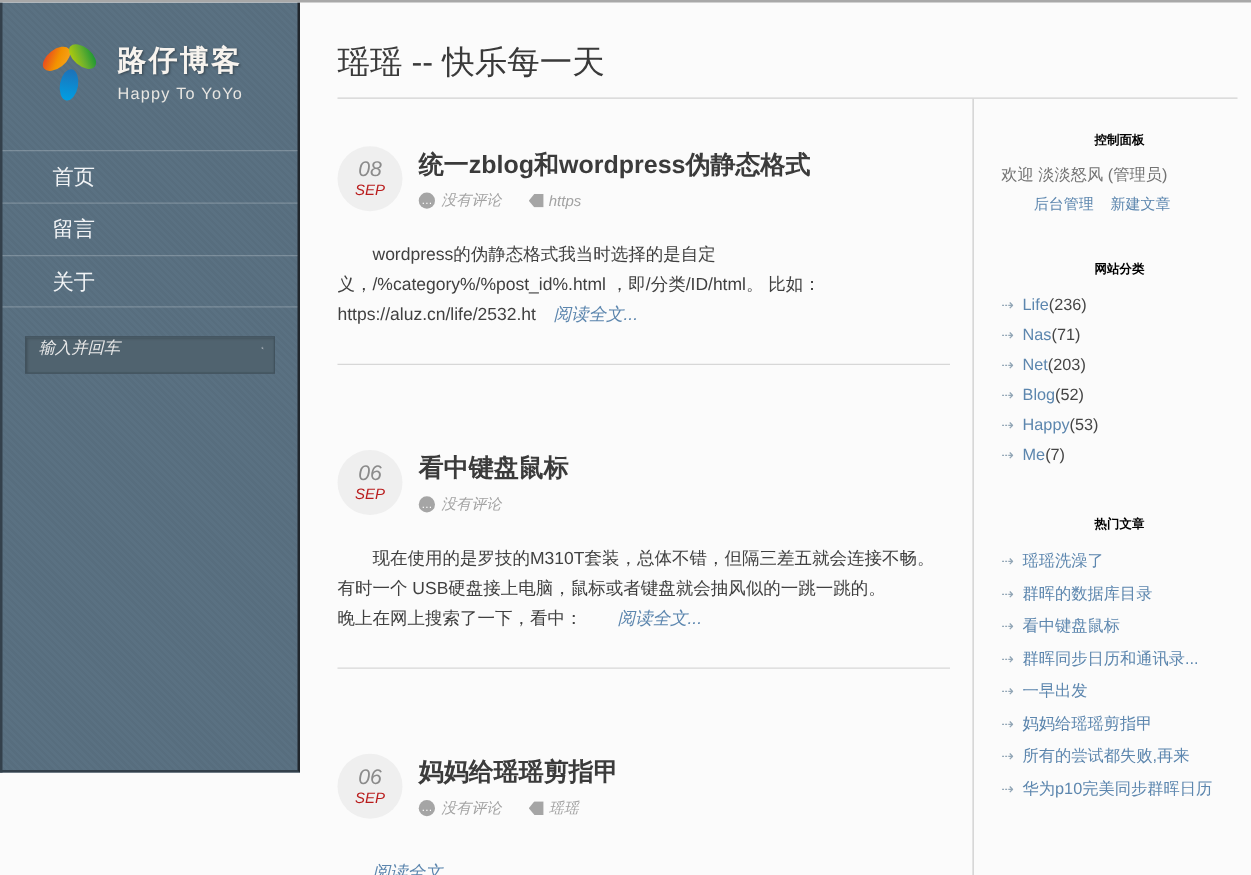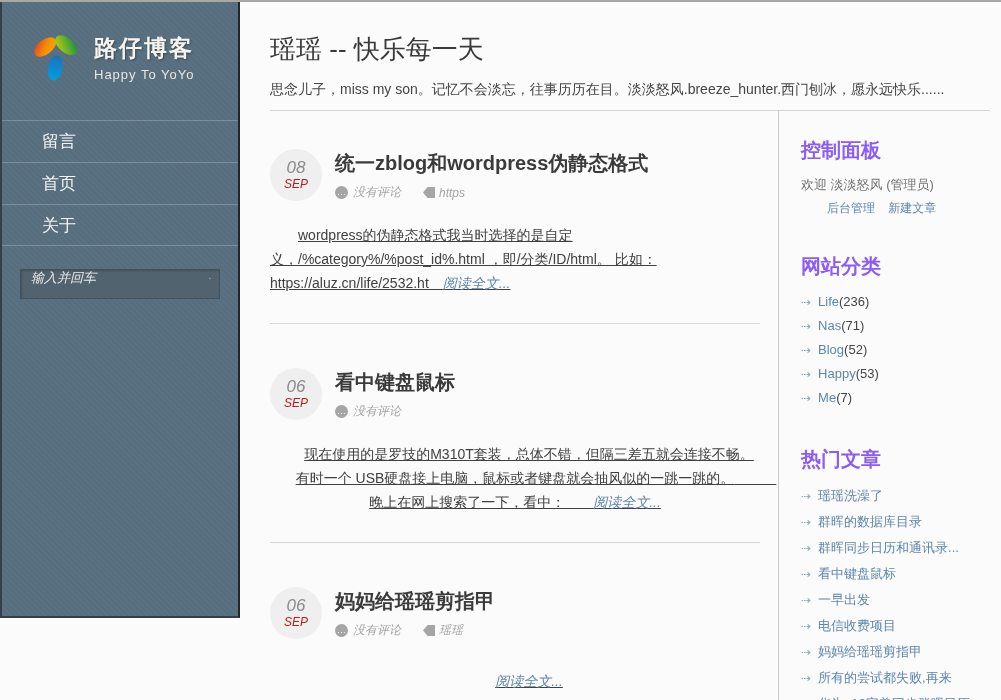--- a/index.html
+++ b/index.html
@@ -61,21 +61,21 @@
   .subtitle { font-size:14px; color:#454545; margin-top:14px; }
   .head-rule { border:none; border-top:1px solid #d2d2d2; margin-top:11px; }
 
   .columns { display:flex; align-items:stretch; min-height:572px; }
   .posts { width:508px; flex:0 0 508px; padding-right:18px; }
 
   .post-head { display:flex; margin-top:0; }
   .post { margin-top:38px; }
   .post + .post-divider { }
   .post-divider { border:none; border-top:1px solid #d7d7d7; margin:28px 0 0 0; }
-  .post-divider + .post { margin-top:44px;text-align:center; }
+  .post-divider + .post { margin-top:68px; }
 
   .date-badge {
     width:52px; height:52px; border-radius:50%;
     background:#efefef; flex:0 0 52px;
     display:flex; flex-direction:column; align-items:center; justify-content:center;
     font-style:italic; color:#8b8b8b;
   }
   .date-badge .day { font-size:17px; line-height:18px; }
   .date-badge .month { font-size:12px; line-height:14px; color:#b91c1c; }
 
@@ -93,33 +93,32 @@
     width:12px; height:11px; background:#a5a5a5; display:inline-block;
     clip-path:polygon(0 50%, 38% 0, 100% 0, 100% 100%, 38% 100%);
     margin:0 4px 0 22px;
   }
   .meta-text { cursor:pointer; }
 
   .excerpt {
     margin-top:22px;
     font-size:14px; line-height:24px; color:#404040;
     text-indent:2em;
-    text-decoration:underline;
   }
   .post-3 .excerpt { margin-top:30px; }
   .read-more { color:#5c86ae; font-style:italic; cursor:pointer; text-decoration:none; }
 
   
   .widgets {
     flex:1;
     border-left:1px solid #cccccc;
     padding-left:22px;
     padding-top:0;
   }
-  .widget-title { font-size:20px; font-weight:bold; color:#8b5cf6; margin-top:26px; }
+  .widget-title { font-size:10px; font-weight:bold; color:#000000; margin-top:26px;text-align:center; }
   .widget-title.spaced { margin-top:36px; }
   .welcome { font-size:13px; color:#737373; margin-top:12px; }
   .panel-links { margin-top:6px; font-size:12px;margin-left:26px; }
   .panel-links span { color:#5c86ae; cursor:pointer; margin-right:10px; }
 
   ul.side-list { list-style:none; margin-top:10px; }
   ul.side-list li { font-size:13px; line-height:24px; white-space:nowrap; }
   ul.hot-list li { line-height:25px; }
   .arrow-icon { color:#92a6b6; font-size:12px; margin-right:7px; font-style:normal; }
   .cat-name, .hot-link { color:#5c86ae; cursor:pointer; }
@@ -153,37 +152,36 @@
         <ellipse cx="42" cy="19" rx="14" ry="8" transform="rotate(40 42 19)" fill="url(#gGreen)"></ellipse>
         <ellipse cx="30" cy="44" rx="8" ry="14" transform="rotate(10 30 44)" fill="url(#gBlue)"></ellipse>
       </svg>
       <div class="logo-text">
         <div class="logo-title">路仔博客</div>
         <div class="logo-sub">Happy To YoYo</div>
       </div>
     </div>
 
     <nav>
+      <div class="nav-item">首页</div>
       <div class="nav-item">留言</div>
-      <div class="nav-item">首页</div>
       <div class="nav-item">关于</div>
     </nav>
 
     <div class="search-box">
       <input type="text" placeholder="输入并回车" style="">
       <svg viewBox="0 0 17 17">
         <circle cx="7" cy="7" r="4.6" fill="none" stroke="#ffffff" stroke-width="2.2"></circle>
         <line x1="10.6" y1="10.6" x2="15.2" y2="15.2" stroke="#ffffff" stroke-width="2.6" stroke-linecap="round"></line>
       </svg>
     </div>
   </aside>
 
   <main class="content">
     <h1 class="page-title">瑶瑶 -- 快乐每一天</h1>
-    <p class="subtitle">思念儿子，miss my son。记忆不会淡忘，往事历历在目。淡淡怒风.breeze_hunter.西门刨冰，愿永远快乐......</p>
     <hr class="head-rule">
 
     <div class="columns">
 
       <section class="posts">
 
         <article class="post post-1">
           <div class="post-head">
             <div class="date-badge">
               <div class="day">08</div>
@@ -250,33 +248,33 @@
         <p class="welcome">欢迎 淡淡怒风 (管理员)</p>
         <p class="panel-links">
           <span>后台管理</span>
           <span>新建文章</span>
         </p>
 
         <h3 class="widget-title spaced">网站分类</h3>
         <ul class="side-list cat-list">
           <li><span class="arrow-icon">⇢</span><span class="cat-name">Life</span><span class="cat-count">(236)</span></li>
           <li><span class="arrow-icon">⇢</span><span class="cat-name">Nas</span><span class="cat-count">(71)</span></li>
+          <li><span class="arrow-icon">⇢</span><span class="cat-name">Net</span><span class="cat-count">(203)</span></li>
           <li><span class="arrow-icon">⇢</span><span class="cat-name">Blog</span><span class="cat-count">(52)</span></li>
           <li><span class="arrow-icon">⇢</span><span class="cat-name">Happy</span><span class="cat-count">(53)</span></li>
           <li><span class="arrow-icon">⇢</span><span class="cat-name">Me</span><span class="cat-count">(7)</span></li>
         </ul>
 
         <h3 class="widget-title spaced">热门文章</h3>
         <ul class="side-list hot-list">
           <li><span class="arrow-icon">⇢</span><span class="hot-link">瑶瑶洗澡了</span></li>
           <li><span class="arrow-icon">⇢</span><span class="hot-link">群晖的数据库目录</span></li>
+          <li><span class="arrow-icon">⇢</span><span class="hot-link">看中键盘鼠标</span></li>
           <li><span class="arrow-icon">⇢</span><span class="hot-link">群晖同步日历和通讯录...</span></li>
-          <li><span class="arrow-icon">⇢</span><span class="hot-link">看中键盘鼠标</span></li>
           <li><span class="arrow-icon">⇢</span><span class="hot-link">一早出发</span></li>
-          <li><span class="arrow-icon">⇢</span><span class="hot-link">电信收费项目</span></li>
           <li><span class="arrow-icon">⇢</span><span class="hot-link">妈妈给瑶瑶剪指甲</span></li>
           <li><span class="arrow-icon">⇢</span><span class="hot-link">所有的尝试都失败,再来</span></li>
           <li><span class="arrow-icon">⇢</span><span class="hot-link">华为p10完美同步群晖日历</span></li>
 
         </ul>
 
       </aside>
     </div>
   </main>
 </div>

